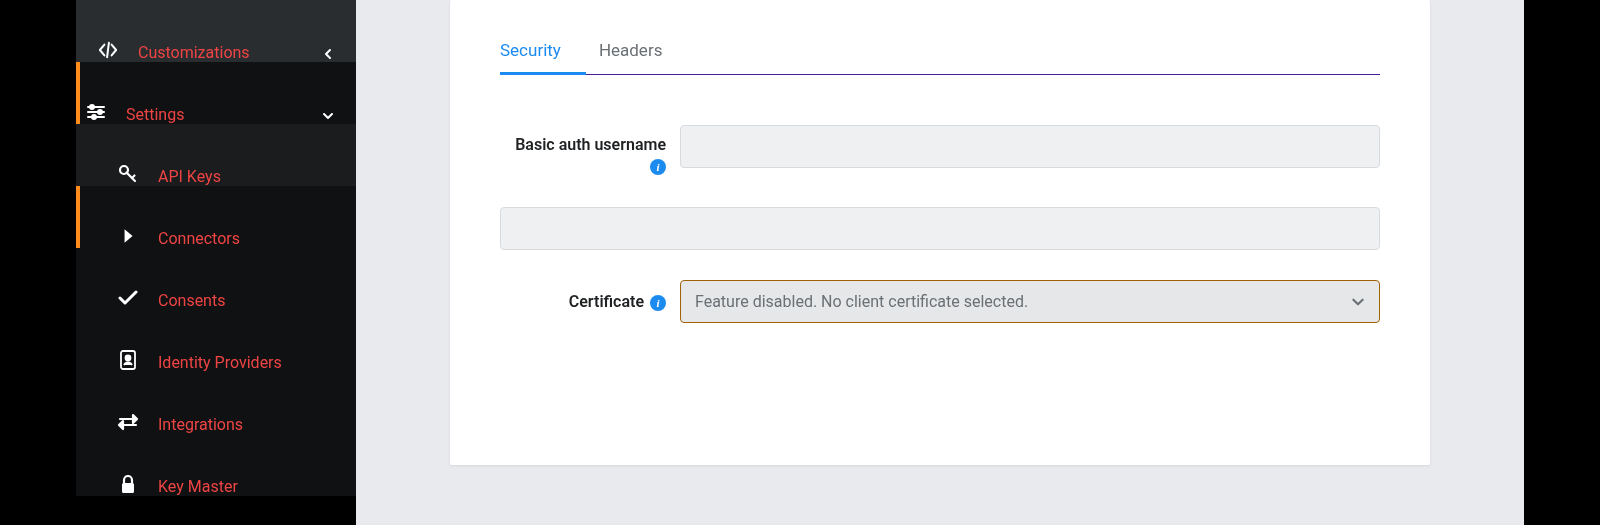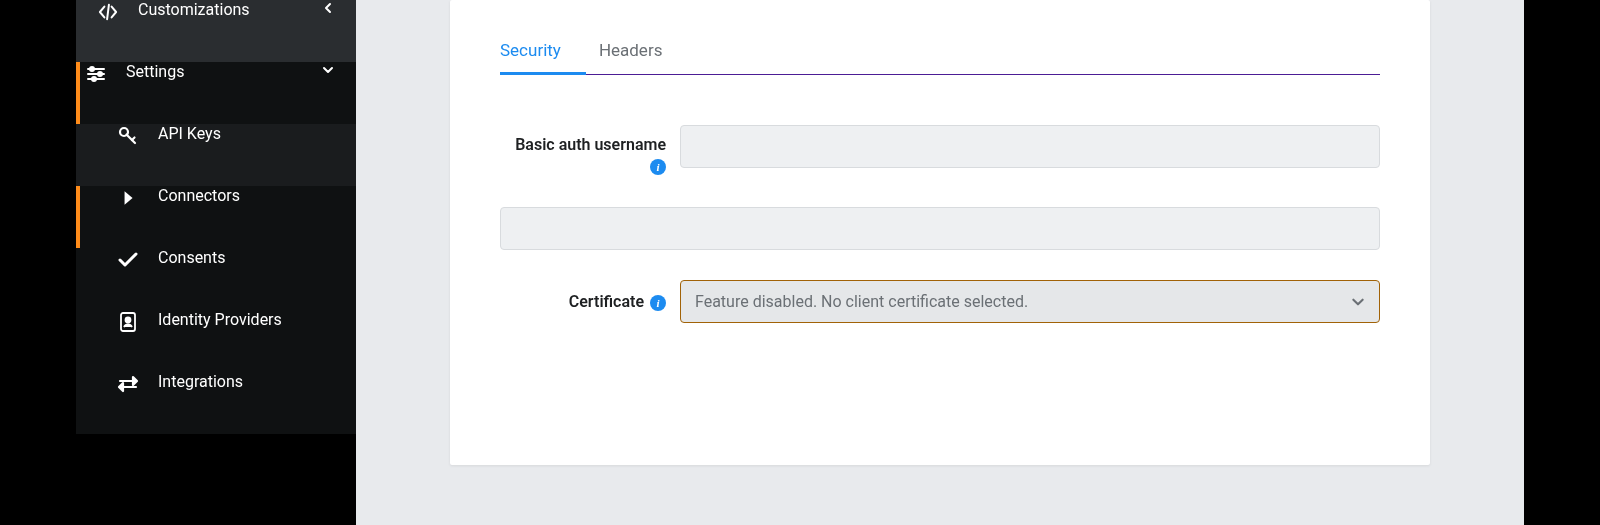--- a/index.html
+++ b/index.html
@@ -21,24 +21,24 @@
       display: flex;
       flex-direction: column;
       padding-left: 76px;
     }
     .sidebar-inner {
       width: 280px;
       background: #2a2d30;
     }
     .nav-item {
       display: flex;
-      align-items: flex-start;
+      align-items: flex-end;
       padding: 0 20px;
       height: 62px;
-      color: #ffffff;
+      color: #ef4444;
       cursor: pointer;
       position: relative;
       background: #2a2d30;
     }
     .nav-item.darkest {
       background: #0f1112;
       padding-left: 8px;
     }
     .nav-item.sub {
       padding-left: 40px;
@@ -268,20 +268,29 @@
           <line x1="3" y1="6" x2="19" y2="6"></line>
           <polyline points="16,2 20,6 16,10" fill="#fff" stroke="none"></polyline>
           <polygon points="16,2 20,6 16,10" fill="#fff"></polygon>
           <line x1="19" y1="12" x2="3" y2="12"></line>
           <polygon points="6,8 2,12 6,16" fill="#fff"></polygon>
         </svg>
       </span>
       <span class="nav-label">Integrations</span>
     </div>
 
+    <div class="nav-item sub">
+      <span class="nav-icon">
+        <svg width="16" height="20" viewBox="0 0 16 20" fill="#fff">
+          <rect x="2" y="9" width="12" height="10" rx="1.5"></rect>
+          <path d="M4 9 V6 a4 4 0 0 1 8 0 V9" fill="none" stroke="#fff" stroke-width="2.2"></path>
+        </svg>
+      </span>
+      <span class="nav-label">Key Master</span>
+    </div>
 
   </div>
 </div>
 
 <div class="main">
   <div class="panel">
 
     <div class="tabs">
       <div class="tab active">
         <span>Security</span>

